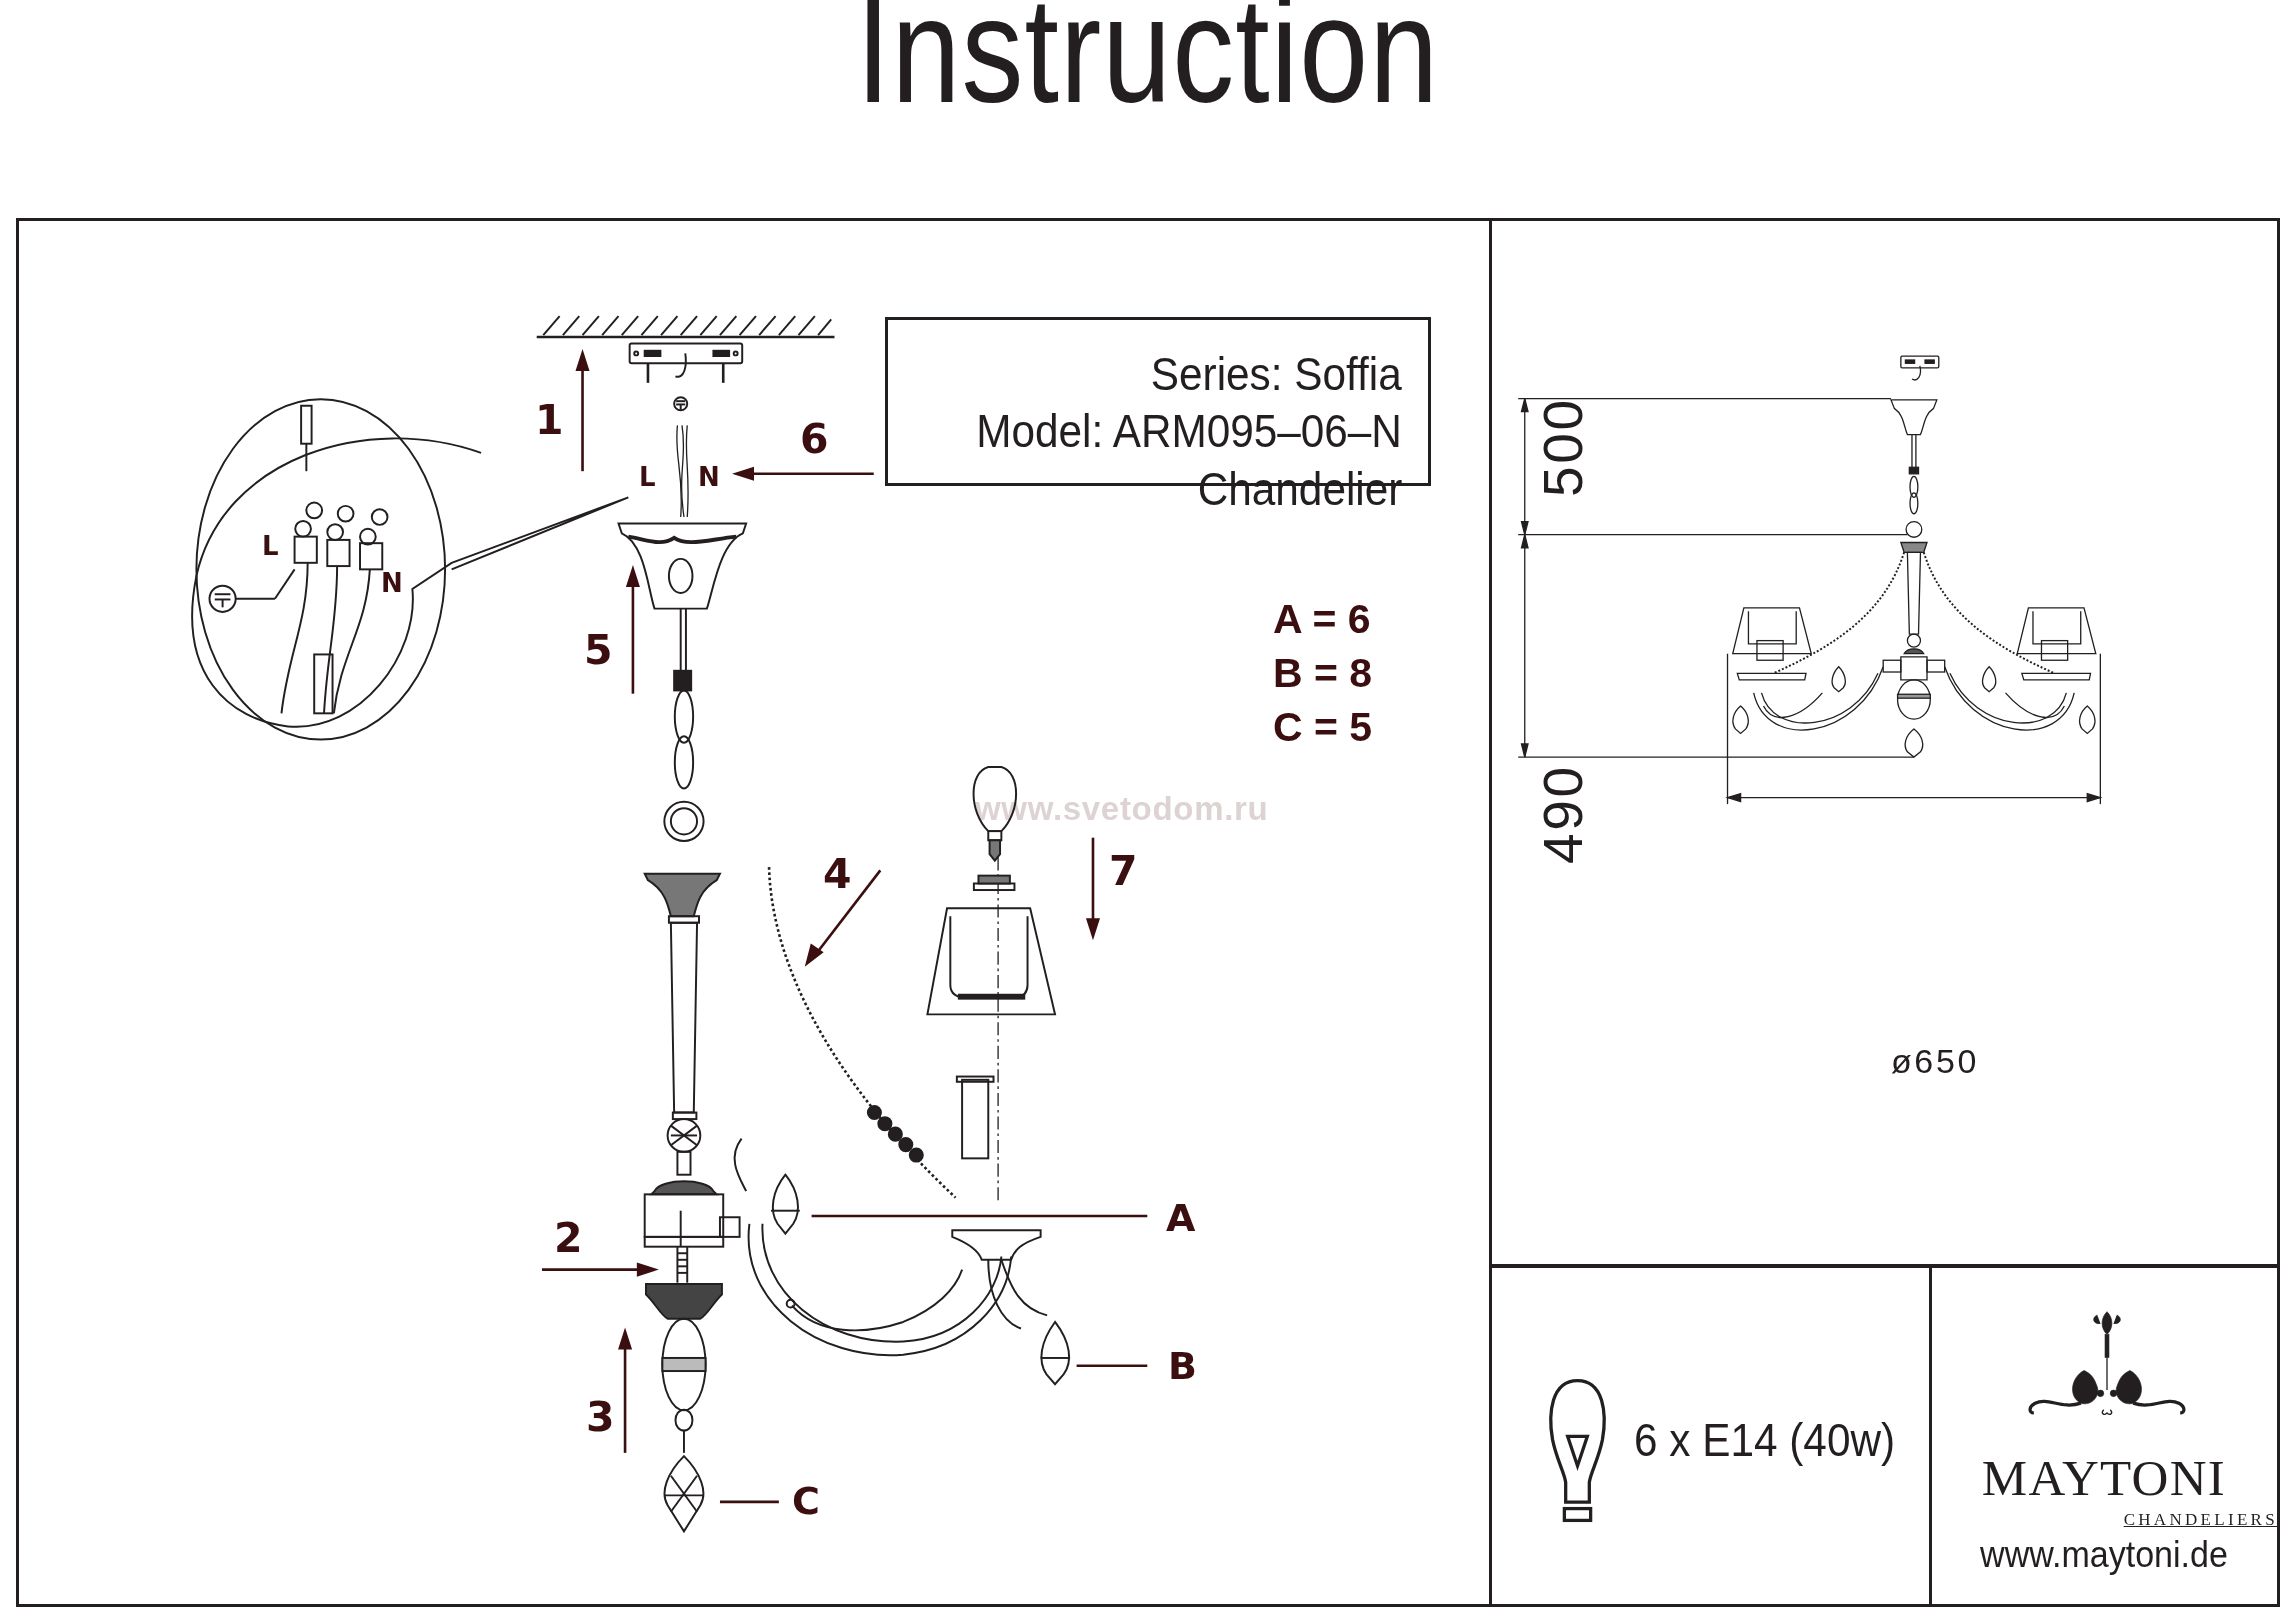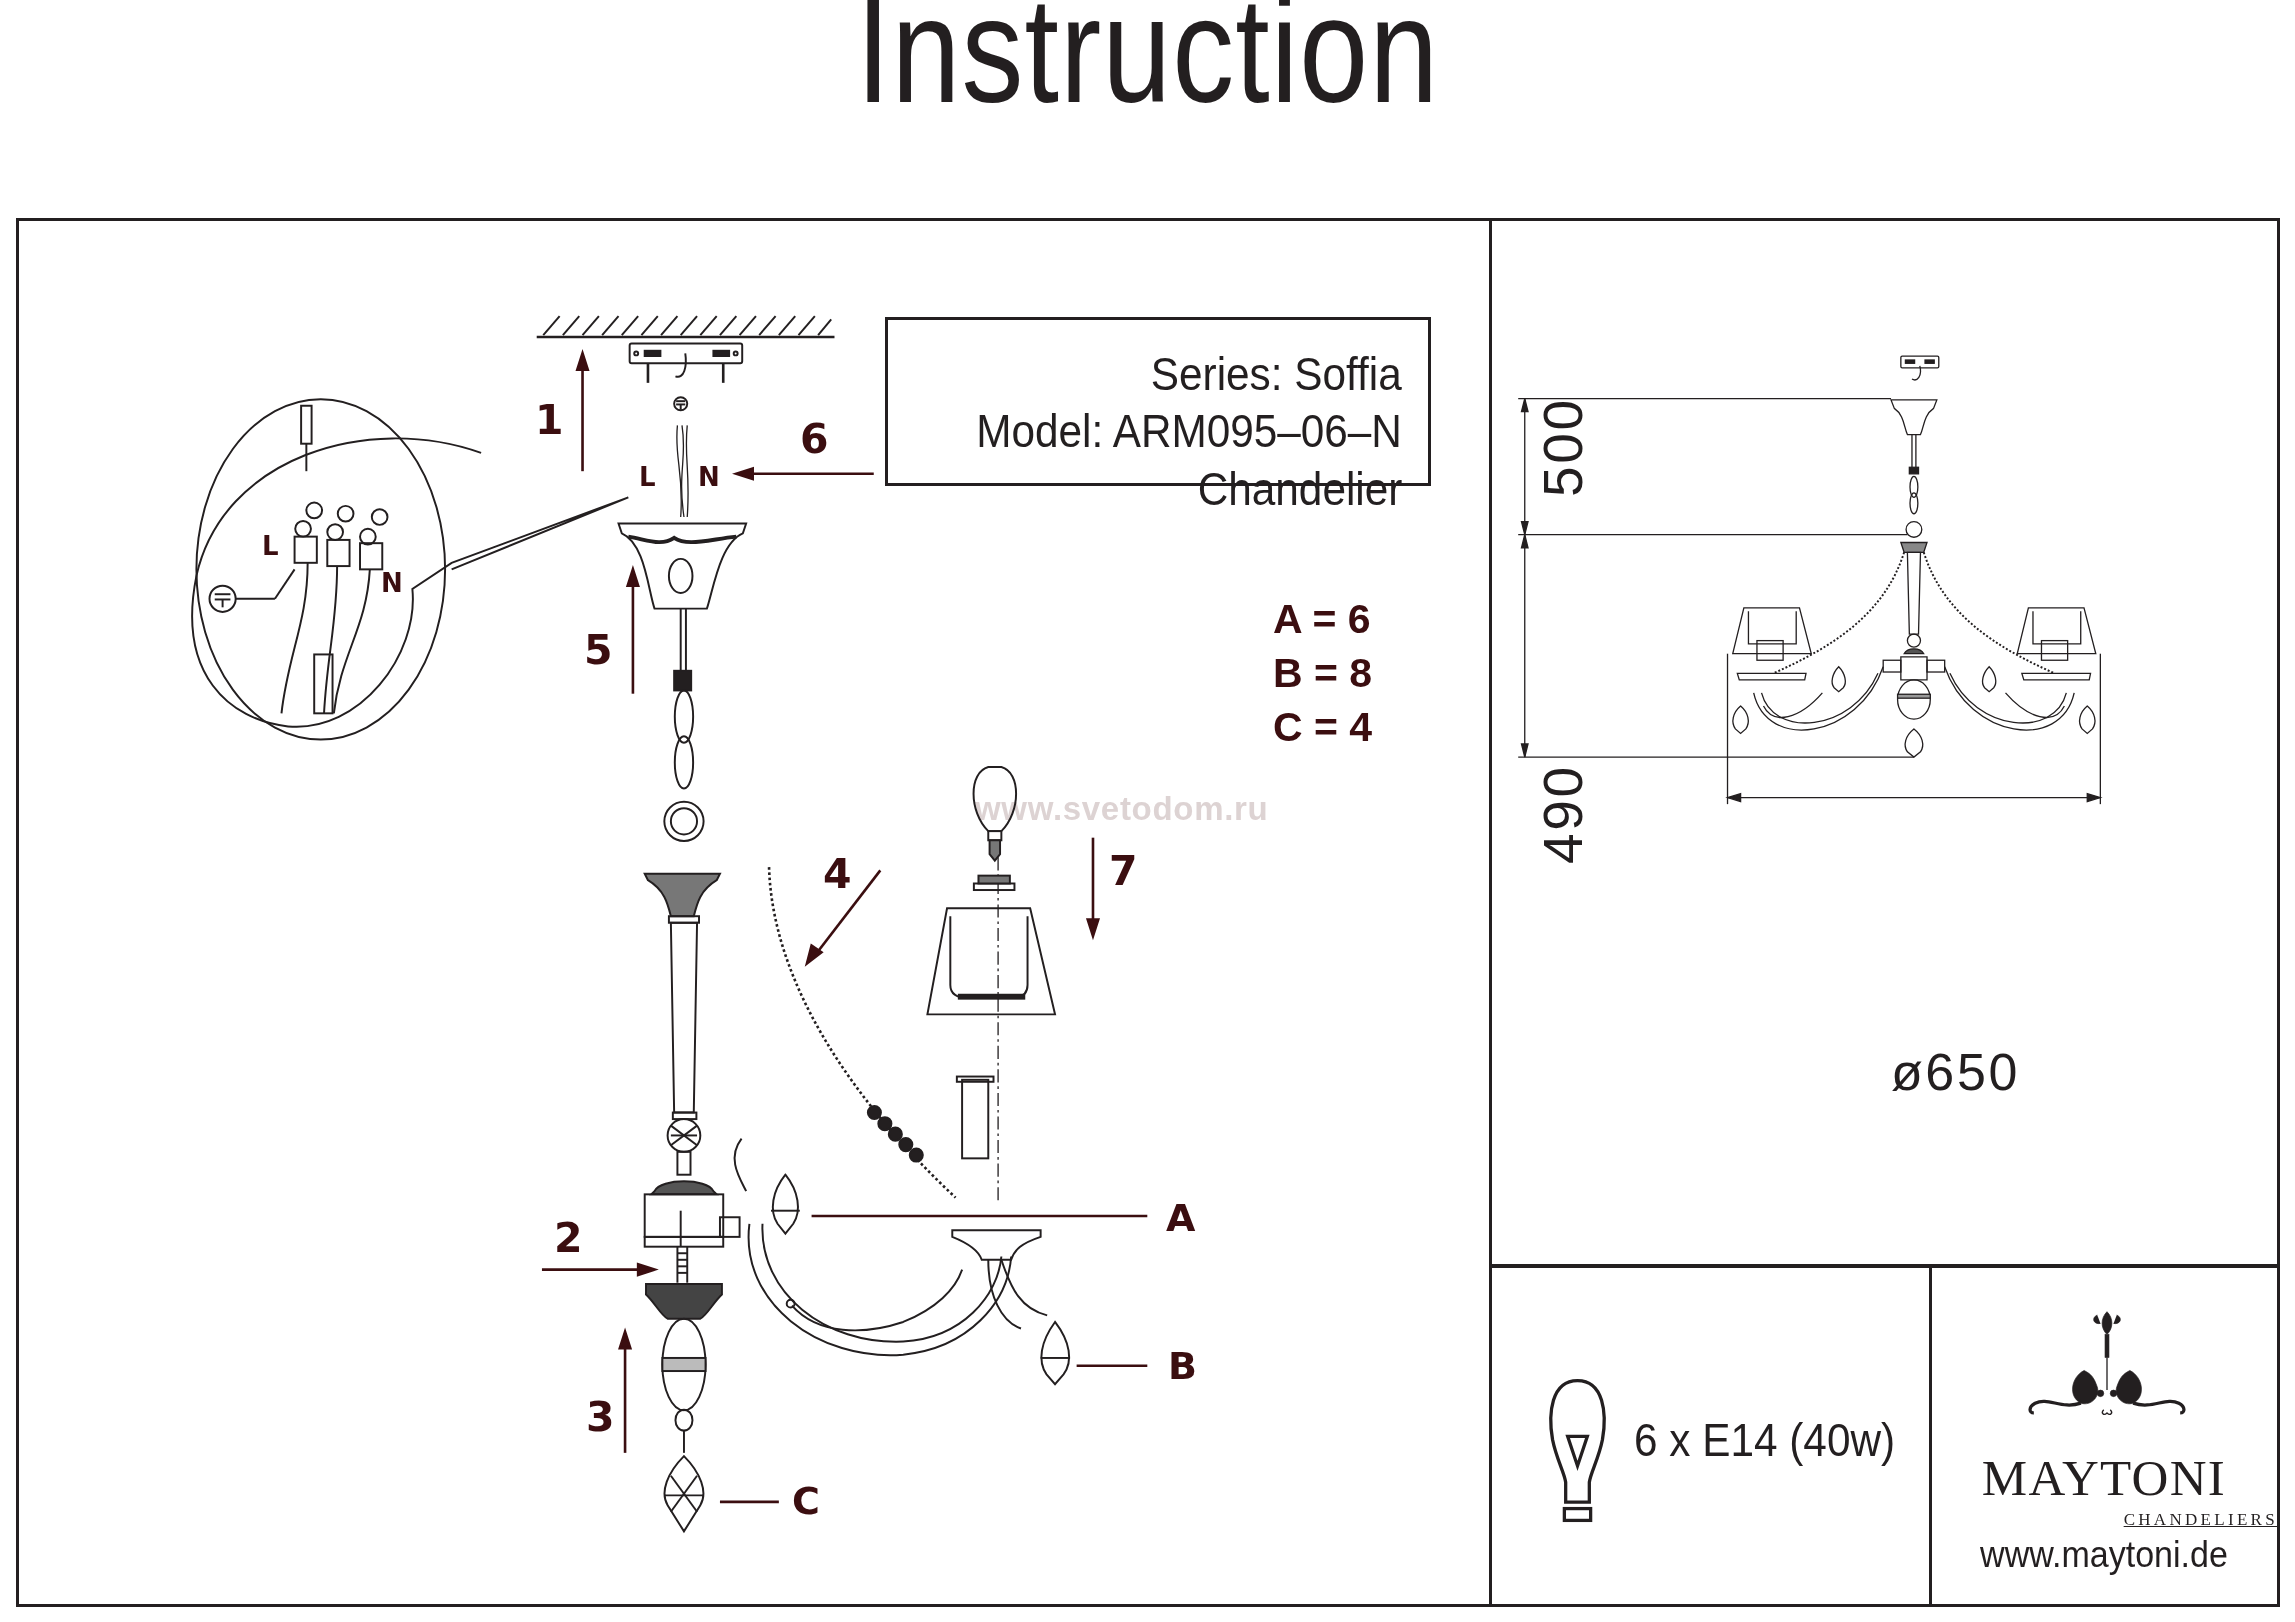--- a/index.html
+++ b/index.html
@@ -34,21 +34,21 @@
 
 <div id="info-box" class="abs">
   <div class="info-line" style="top:27.5px;">Series: Soffia</div>
   <div class="info-line" style="top:85px;">Model: ARM095–06–N</div>
   <div class="info-line" style="top:143px;">Chandelier</div>
 </div>
 
 <div class="abs" style="left:1273px;top:592px;">
   <div class="qty">A = 6</div>
   <div class="qty">B = 8</div>
-  <div class="qty">C = 4</div>
+  <div class="qty">C = 5</div>
 </div>
 
 <div id="watermark" class="abs">www.svetodom.ru</div>
 
 <svg class="abs" style="left:0;top:0;" width="1489" height="1623" viewBox="0 0 2275 2480">
   <defs>
     <marker id="arrowR" markerWidth="10" markerHeight="10" refX="9" refY="5" orient="auto" markerUnits="userSpaceOnUse">
     </marker>
   </defs>
   <g stroke="#231f20" fill="none" stroke-width="3">
@@ -382,21 +382,21 @@
       <line x1="930" y1="660" x2="930" y2="890"></line>
       <line x1="360" y1="880" x2="930" y2="880"></line>
       <polygon points="360,880 380,874 380,886" fill="#231f20"></polygon>
       <polygon points="930,880 910,874 910,886" fill="#231f20"></polygon>
     </g>
   </g>
 </svg>
 
 <div class="abs dim-text" style="left:1531px;top:497px;transform:rotate(-90deg);transform-origin:left top;letter-spacing:2.6px;font-size:55px;">500</div>
 <div class="abs dim-text" style="left:1531px;top:864px;transform:rotate(-90deg);transform-origin:left top;letter-spacing:2.6px;font-size:55px;">490</div>
-<div class="abs dim-text" style="left:1891px;top:1042px;letter-spacing:2.6px;font-size:52px;">ø650</div>
+<div class="abs dim-text" style="left:1891px;top:1042px;letter-spacing:2.6px;font-size:34px;">ø650</div>
 
 <svg class="abs" style="left:1538px;top:1374px;" width="79" height="151" viewBox="0 0 120 230">
   <g stroke="#231f20" stroke-width="5" fill="none">
     <path d="M60 10 C20 10 15 60 22 100 C28 130 40 150 42 165 L42 195 L78 195 L78 165 C80 150 92 130 98 100 C105 60 100 10 60 10 Z"></path>
     <path d="M45 95 L75 95 L60 140 Z"></path>
     <rect x="40" y="205" width="40" height="18"></rect>
   </g>
 </svg>
 <div id="lamp-spec" class="abs">6 x E14 (40w)</div>
 

